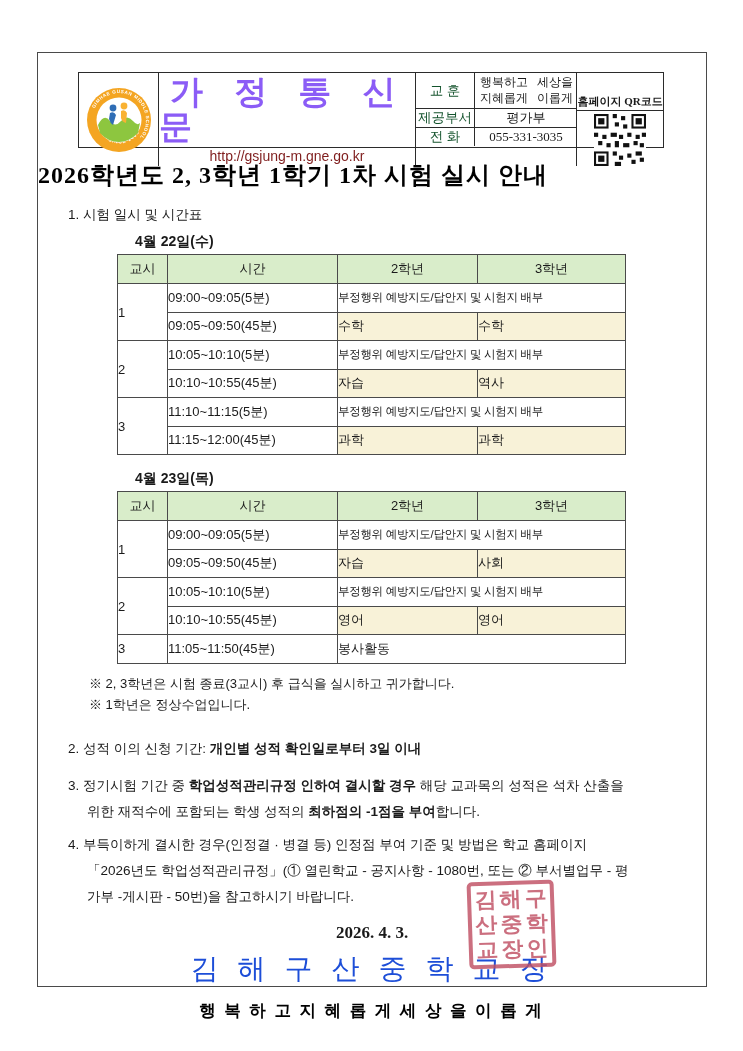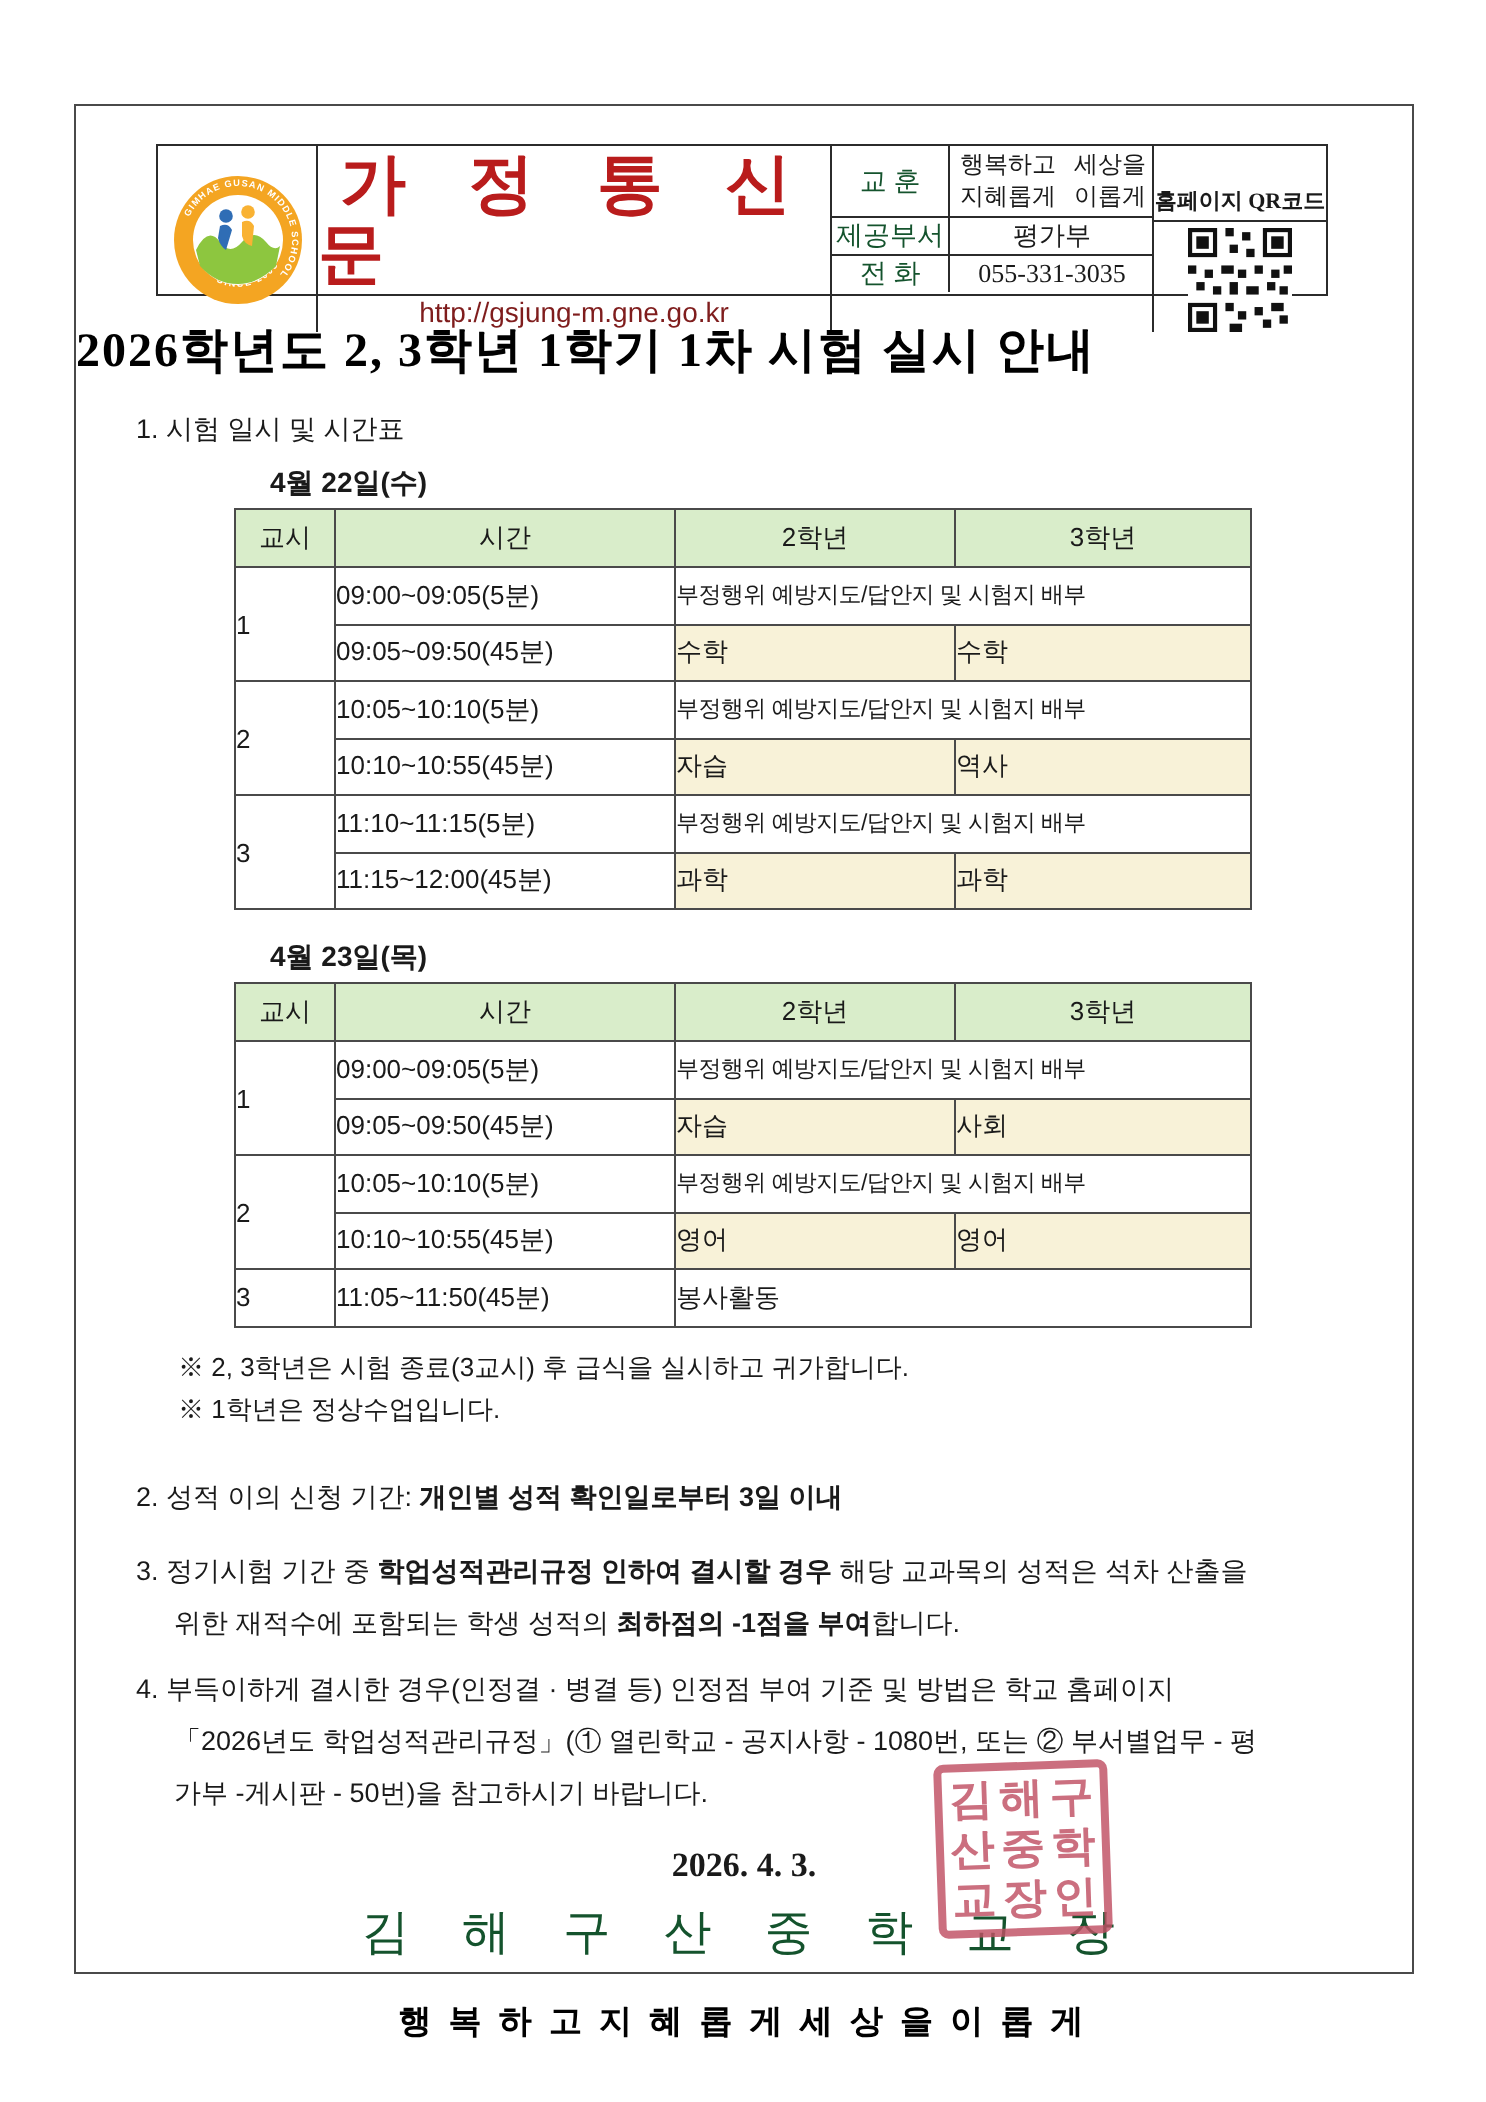--- a/index.html
+++ b/index.html
@@ -15,21 +15,21 @@
   }
 
   
   .masthead {
     margin:19px 0 0 40px; width:586px; height:76px;
     display:grid; grid-template-columns:80px 257px 161px 86px;
     border:1.6px solid #2b2b2b;
   }
   .m-logo { border-right:1px solid #2b2b2b; display:flex; align-items:center; justify-content:center; }
   .m-titlecell { border-right:1px solid #2b2b2b; display:flex; flex-direction:column; align-items:center; justify-content:center; }
-  .m-title { font-size:33px; font-weight:bold; letter-spacing:11px; text-indent:11px; line-height:1.05; color:#b91c1c; }
+  .m-title { font-size:33px; font-weight:bold; letter-spacing:11px; text-indent:11px; line-height:1.05; color:#8b5cf6; }
   .m-url { font-size:14px; margin-top:3px; color:#7f1d1d; }
   .m-info { display:grid; grid-template-columns:59px 102px; grid-template-rows:36px 18.5px 18.5px; border-right:1px solid #2b2b2b; font-family:"Liberation Serif", serif; }
   .m-info > div { display:flex; align-items:center; justify-content:center; text-align:center; }
   .m-lab { border-right:1px solid #2b2b2b; font-size:13.5px; color:#14532d; }
   .m-info .rb { border-bottom:1px solid #2b2b2b; }
   .m-motto { flex-direction:row; font-size:12px; font-weight:normal; line-height:1.3; }
   .m-val { font-size:13px; }
   .m-qr { display:flex; flex-direction:column; align-items:center; }
   .qr-label { width:100%; text-align:center; font-family:Liberation Serif, serif; font-weight:bold; font-size:11px; line-height:17px; border-bottom:1px solid #2b2b2b;margin-top:20px; }
   .qr-box { margin-top:3px; }
@@ -59,21 +59,21 @@
   .notes { margin:9px 0 0 51px; font-size:13px; line-height:21px; }
   .sec { margin:0 0 0 30px; font-size:13.5px; }
   .sec .ln { white-space:nowrap; line-height:26px; }
   .sec .ind { padding-left:19px; }
   .sec2 { margin-top:21px; }
   .sec3 { margin-top:11px; }
   .sec4 { margin-top:7px; }
   .b { font-weight:bold; }
 
   .doc-date { margin-top:13px; text-align:center; font-family:"Liberation Serif", serif; font-weight:bold; font-size:17px; }
-  .signature { margin-top:7px; text-align:center; font-family:Liberation Mono, monospace; font-size:24px; letter-spacing:6px; color:#14532d; }
+  .signature { margin-top:7px; text-align:center; font-family:Liberation Serif, serif; font-size:28px; letter-spacing:6px; color:#1d4ed8; }
 
   .stamp {
     position:absolute; left:430px; top:828px; width:87px; height:87px;
     border:4px solid var(--red); border-radius:5px; transform:rotate(-2deg);
     display:flex; flex-direction:column; align-items:center; justify-content:center;
     color:var(--red); opacity:0.82; background:rgba(255,255,255,0);
   }
   .stamp .srow { font-size:21px; font-weight:bold; line-height:25px; letter-spacing:3px; text-indent:3px; transform:scale(1.05,1.0); font-family:"Liberation Serif", serif; }
 
   .footer {

